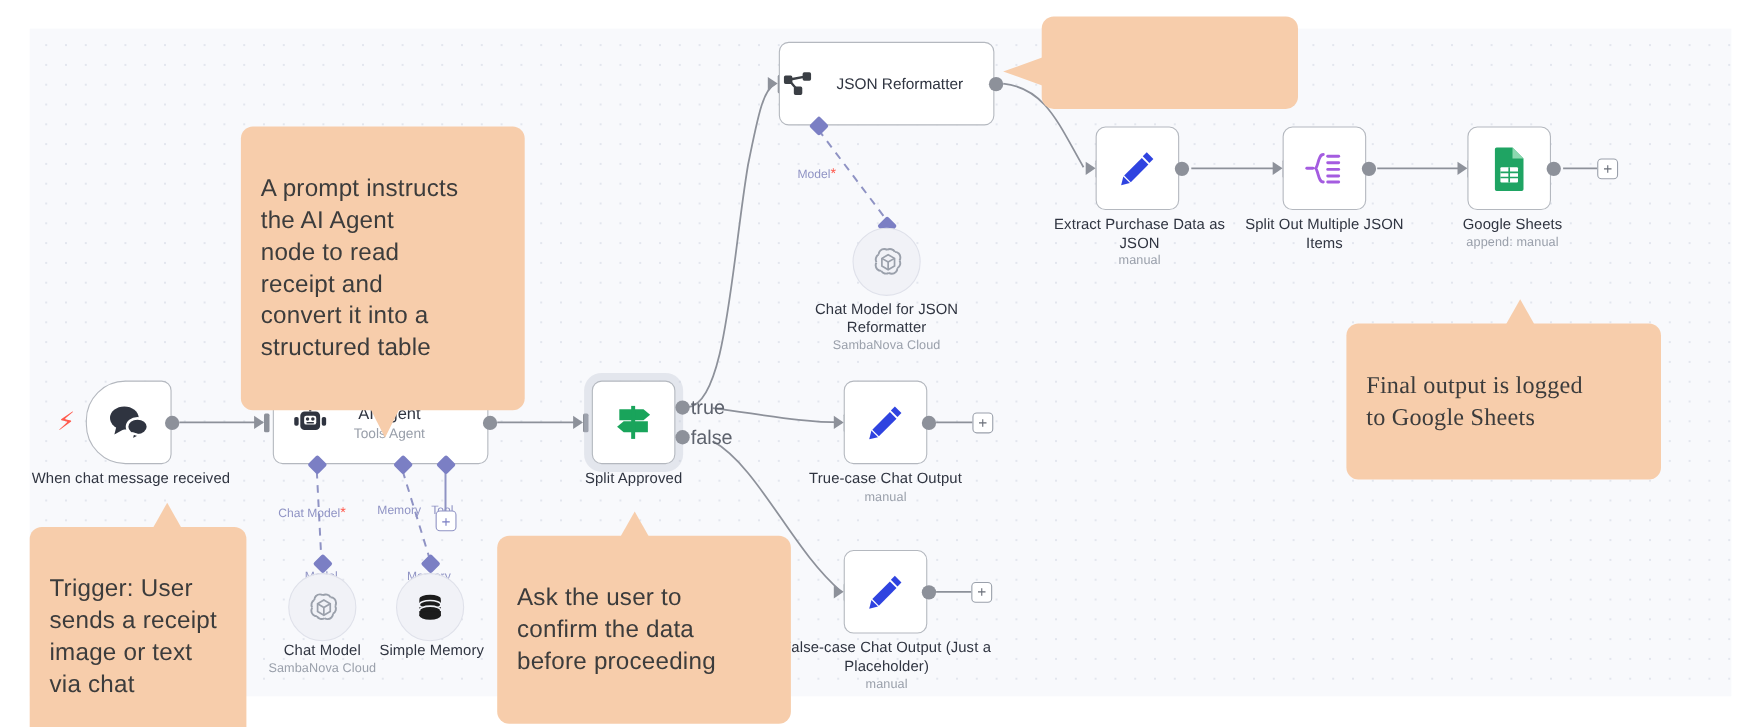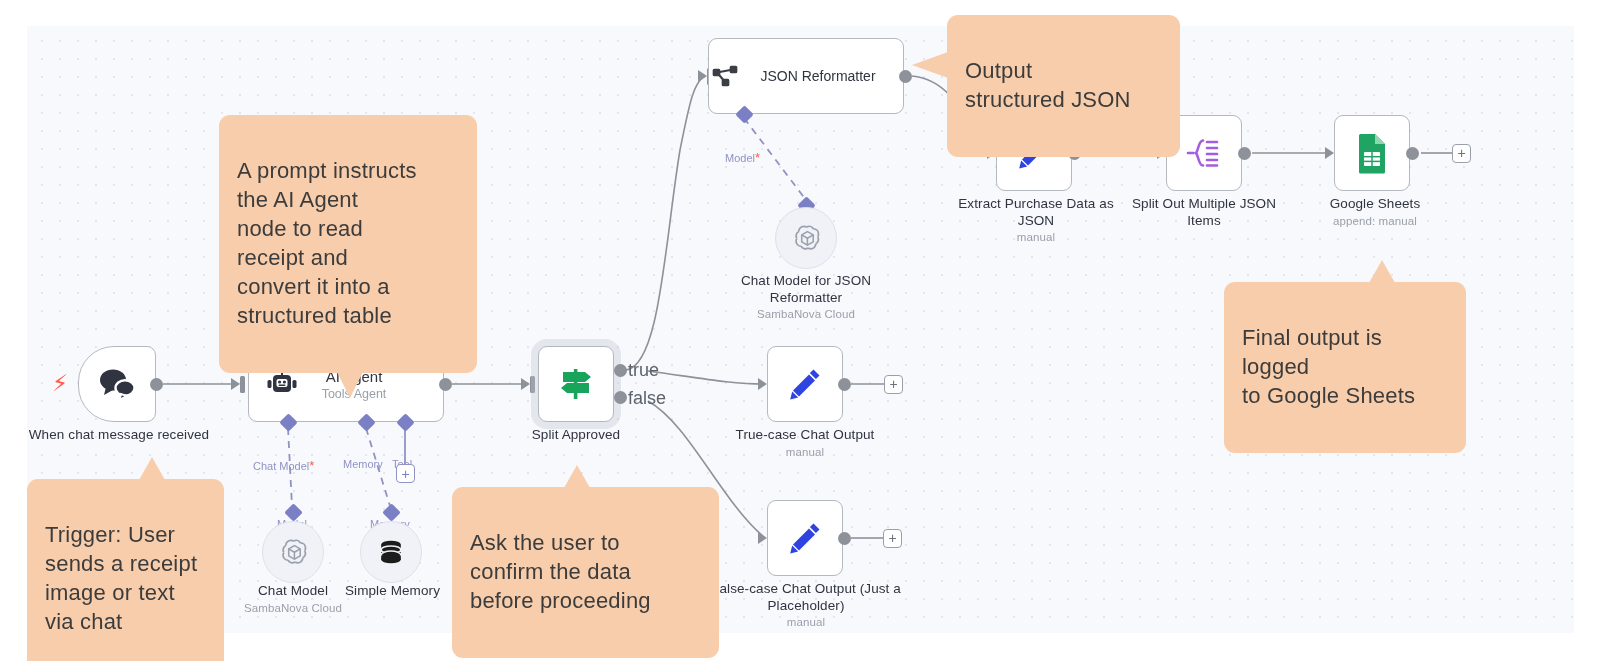--- a/index.html
+++ b/index.html
@@ -207,21 +207,21 @@
   <div class="bolt" style="left:52px; top:372px;">⚡</div>
   <div class="dot-out" style="left:150px; top:377.5px;"></div>
   <div class="caption" style="left:26px; top:427px; width:186px;">
     <span>When chat message
 received</span>
   </div>
 
   <div class="arrow-in-bar" style="left:240px; top:375.5px;"></div>
   <div class="arrow-in" style="left:231px; top:377.5px;"></div>
   <div class="node wide" style="left:248px; top:346px;">
-    <div style="display:flex; align-items:flex-end; gap:0; width:100%; padding:0 16px;">
+    <div style="display:flex; align-items:flex-start; gap:0; width:100%; padding:0 16px;">
       <svg class="ico" width="34" height="32" viewBox="0 0 34 32">
         <rect x="8" y="6" width="18" height="17" rx="4" fill="#2f3440"></rect>
         <rect x="11.5" y="10" width="11" height="8" rx="2" fill="#ffffff"></rect>
         <circle cx="14.6" cy="13" r="1.6" fill="#2f3440"></circle>
         <circle cx="19.4" cy="13" r="1.6" fill="#2f3440"></circle>
         <rect x="13.5" y="15.6" width="7" height="1.4" rx=".7" fill="#2f3440"></rect>
         <rect x="16" y="1.5" width="2" height="4.5" fill="#2f3440"></rect>
         <circle cx="17" cy="1.6" r="1.8" fill="#2f3440"></circle>
         <rect x="2.5" y="11" width="4" height="8" rx="1.6" fill="#2f3440"></rect>
         <rect x="27.5" y="11" width="4" height="8" rx="1.6" fill="#2f3440"></rect>
@@ -434,26 +434,24 @@
     <span>A prompt instructs
 the AI Agent
 node to read
 receipt and
 convert it into a
 structured table</span>
     <span class="tail tail-down" style="left:118px; bottom:-25px;"></span>
   </div>
 
   <div class="callout" style="left:947px; top:15px; width:233px;">
-    <span>Output
-structured JSON</span>
     <span class="tail tail-left" style="left:-35px; top:37px;"></span>
   </div>
 
-  <div class="callout" style="left:1224px; top:282px; width:242px;">
+  <div class="callout" style="left:1224px; top:294px; width:286px;font-family:Liberation Serif, serif;">
     <span>Final output is logged
 to Google Sheets</span>
     <span class="tail tail-up" style="left:145px; top:-22px;"></span>
   </div>
 
   <div class="callout" style="left:27px; top:479px; width:197px;">
     <span>Trigger: User
 sends a receipt
 image or text
 via chat</span>

